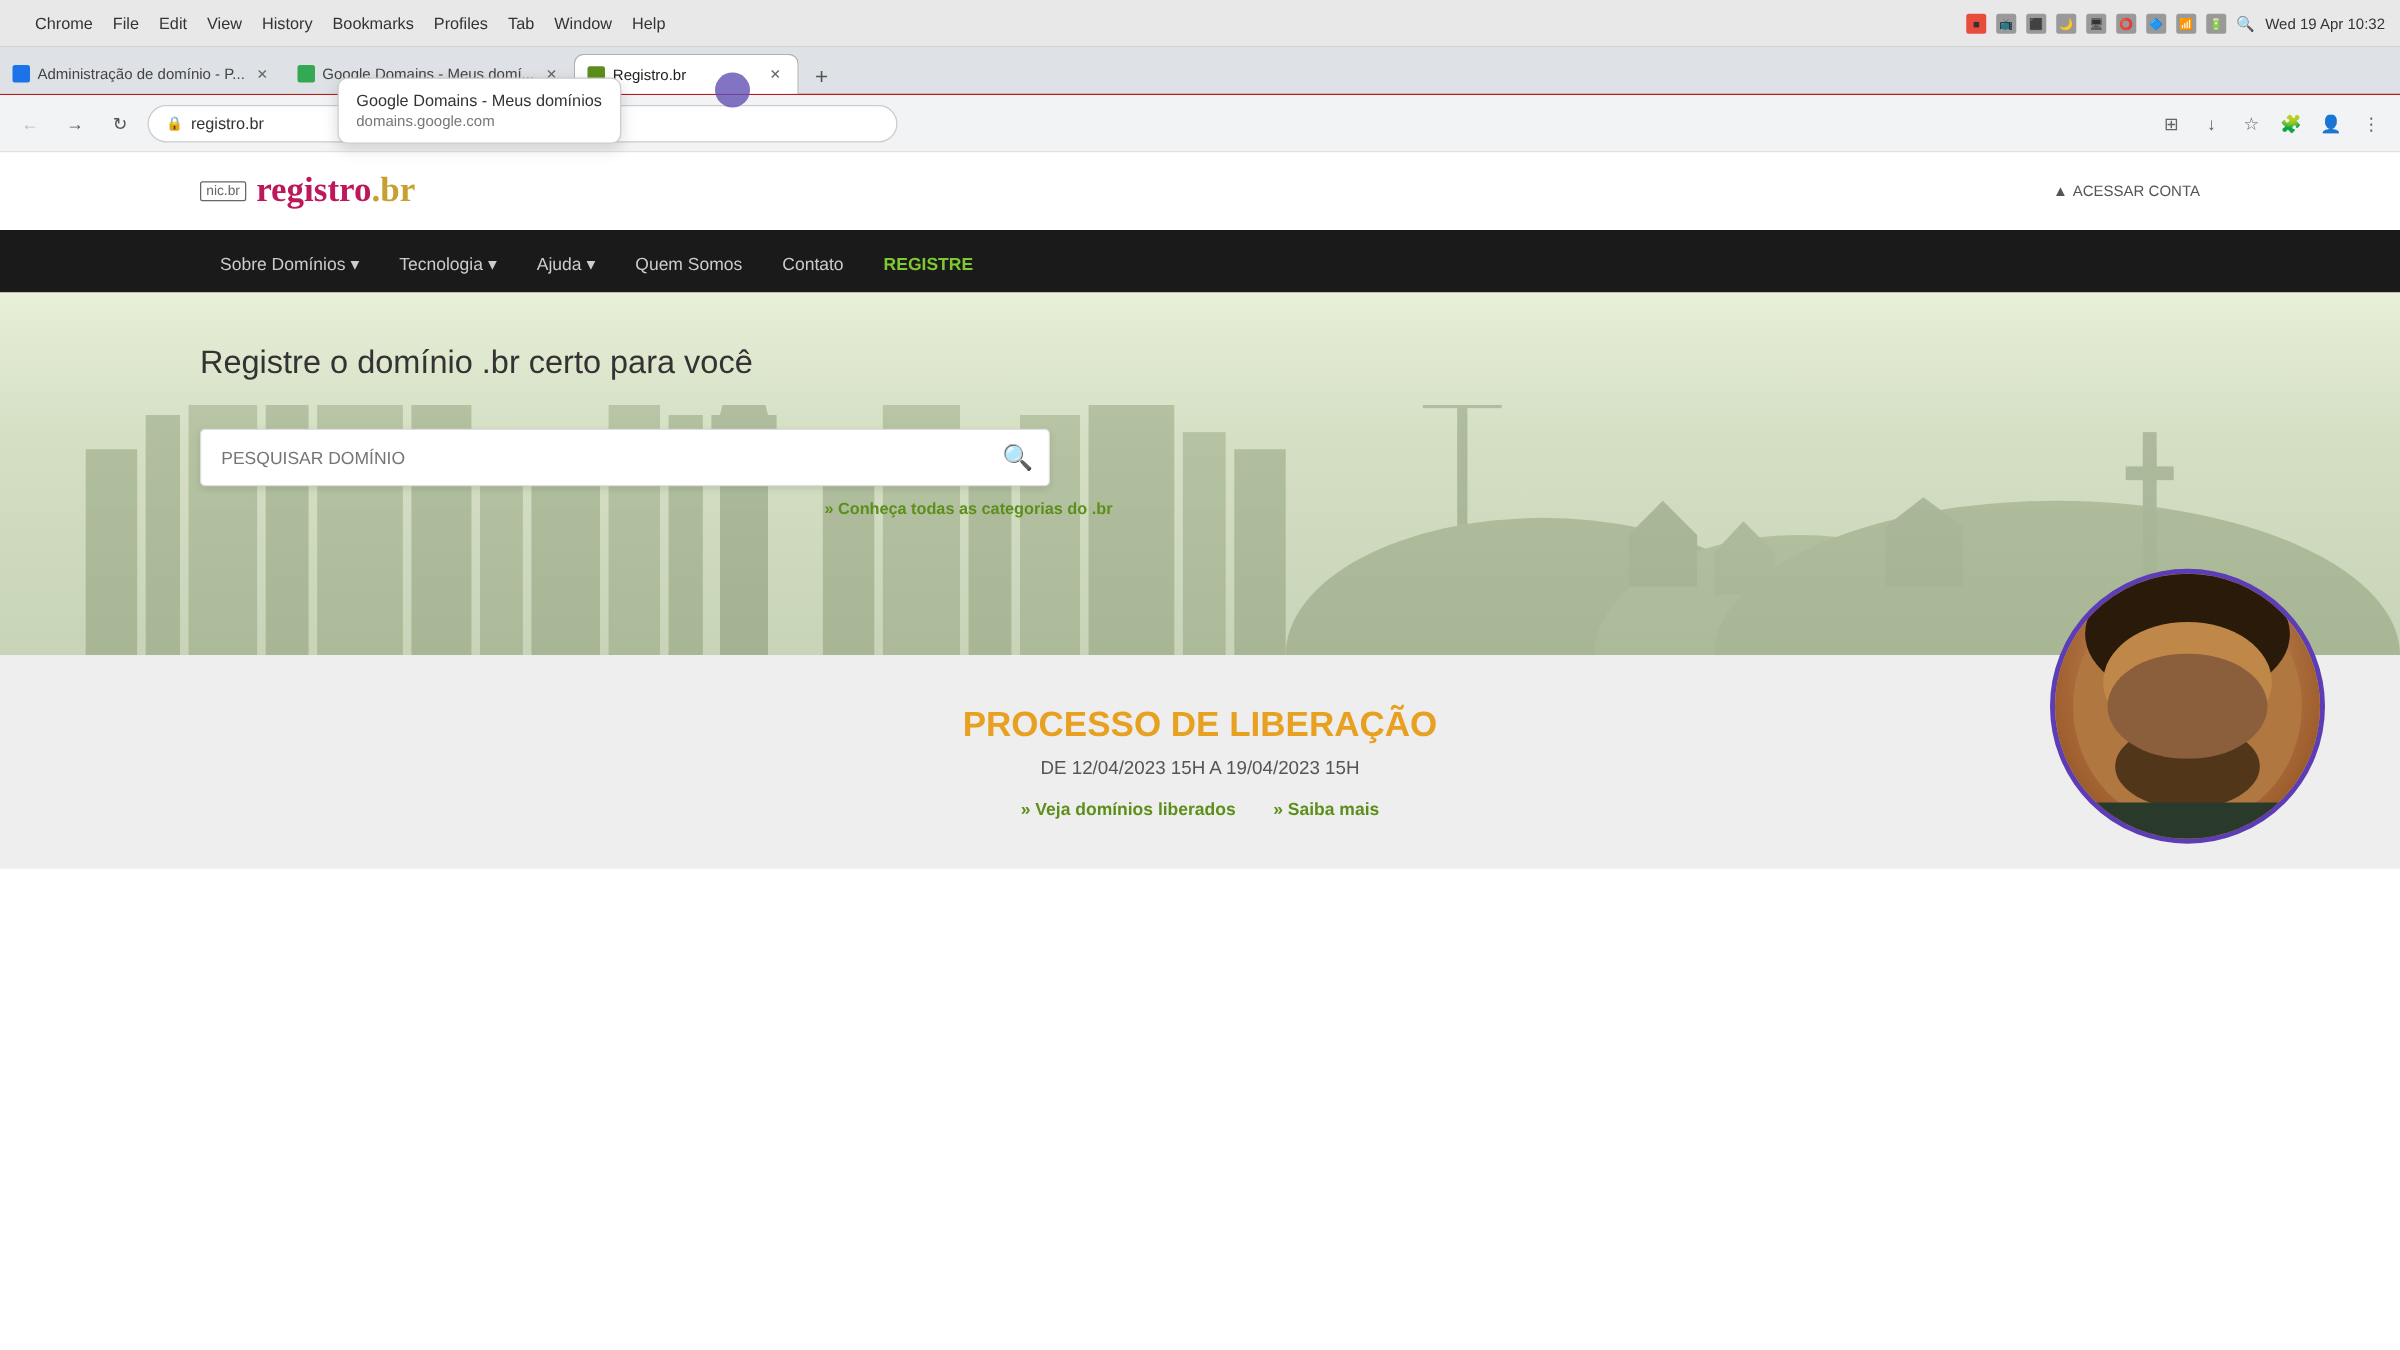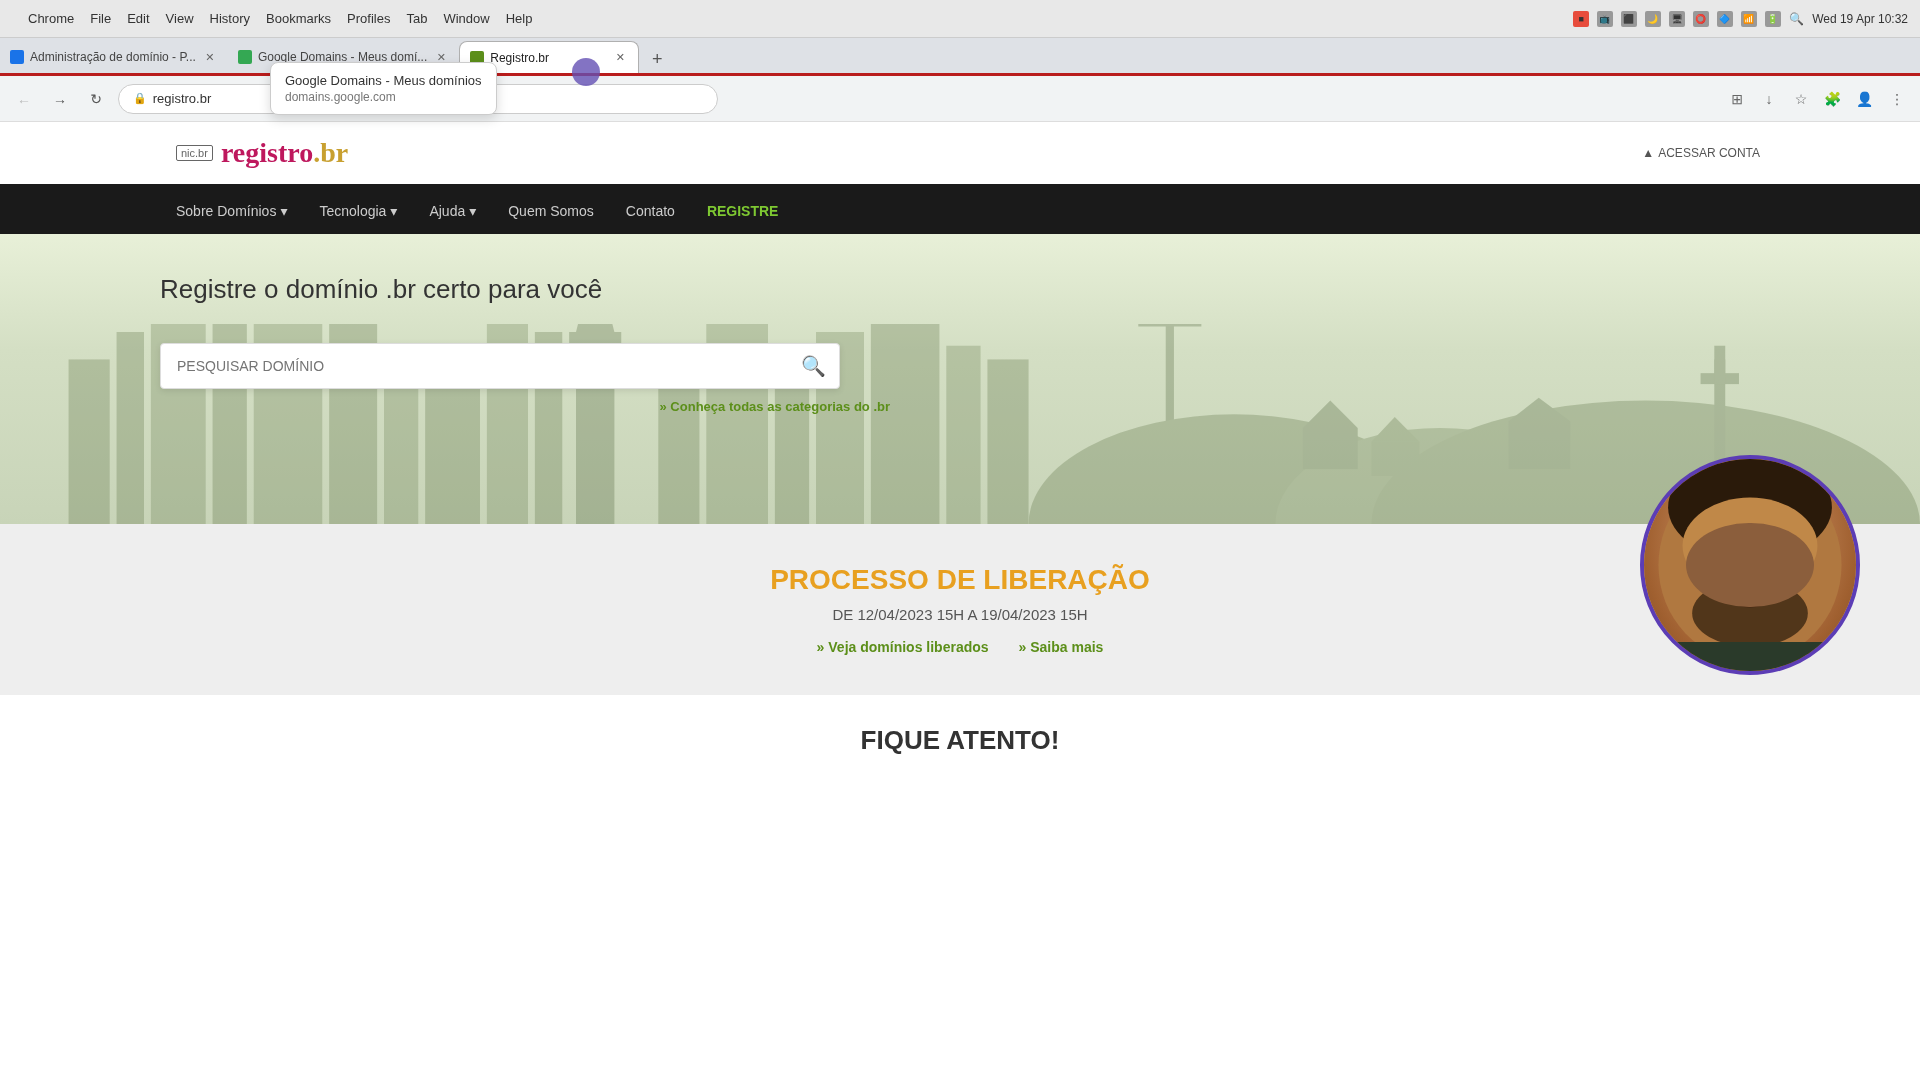--- a/index.html
+++ b/index.html
@@ -22,21 +22,21 @@
     .titlebar-icon { width: 16px; height: 16px; background: #999; border-radius: 2px; display: inline-flex; align-items: center; justify-content: center; font-size: 9px; }
     .titlebar-icon.red { background: #e74c3c; }
 
     
     .tabbar {
       height: 38px;
       background: #dee1e6;
       display: flex;
       align-items: flex-end;
       padding: 0 0 0 0;
-      border-bottom: 3px solid #b91c1c;
+      border-bottom: 1px solid #b91c1c;
     }
     .tab {
       height: 32px;
       min-width: 180px;
       max-width: 240px;
       background: #dee1e6;
       display: flex;
       align-items: center;
       padding: 0 10px;
       font-size: 12px;
@@ -125,21 +125,21 @@
     }
 
     
     .site-header {
       background: #fff;
       padding: 15px 160px;
       display: flex;
       align-items: center;
       justify-content: space-between;
     }
-    .site-logo { display: flex; align-items: center; gap: 8px; margin-left: 16px; }
+    .site-logo { display: flex; align-items: center; gap: 8px; }
     .nic-logo { font-size: 11px; color: #666; border: 1px solid #666; padding: 1px 4px; border-radius: 2px; }
     .registro-logo { font-size: 28px; font-weight: bold; color: #5c8f1a; font-family: serif; }
     .registro-logo span { color: #be185d; }
     .login-btn { font-size: 12px; color: #555; display: flex; align-items: center; gap: 4px; cursor: pointer; }
 
     
     .site-nav {
       background: #1a1a1a;
       display: flex;
       align-items: flex-end;
@@ -458,17 +458,14 @@
           <path d="M85,145 Q110,160 135,145" stroke="#7a4020" stroke-width="3" fill="none"></path>
 
           <ellipse cx="110" cy="160" rx="60" ry="35" fill="#2a1a0a" opacity="0.7"></ellipse>
 
           <rect x="20" y="190" width="180" height="60" fill="#2a3a2a" rx="5"></rect>
         </svg>
       </div>
     </div>
   </div>
 
-  <div class="fique-section">
-    <h2 class="fique-title">FIQUE ATENTO!</h2>
-  </div>
 
 </div>
 
 </body></html>

